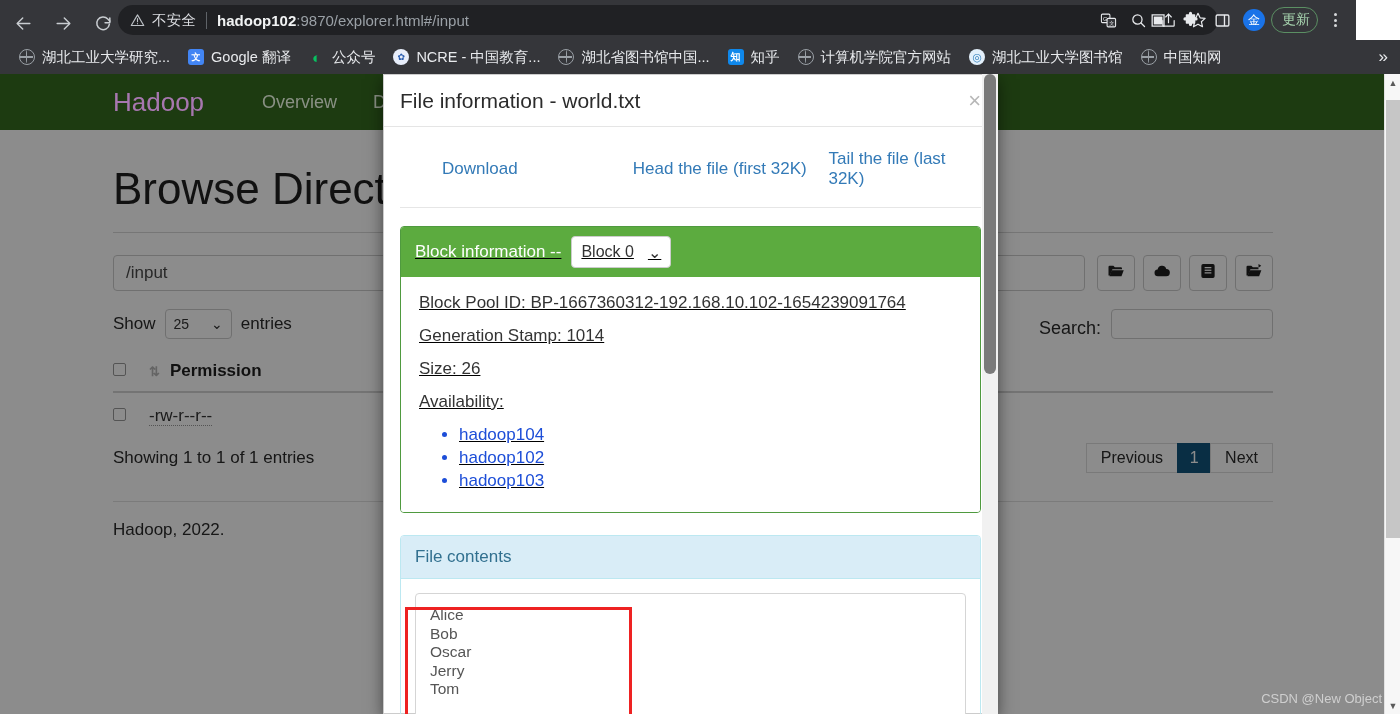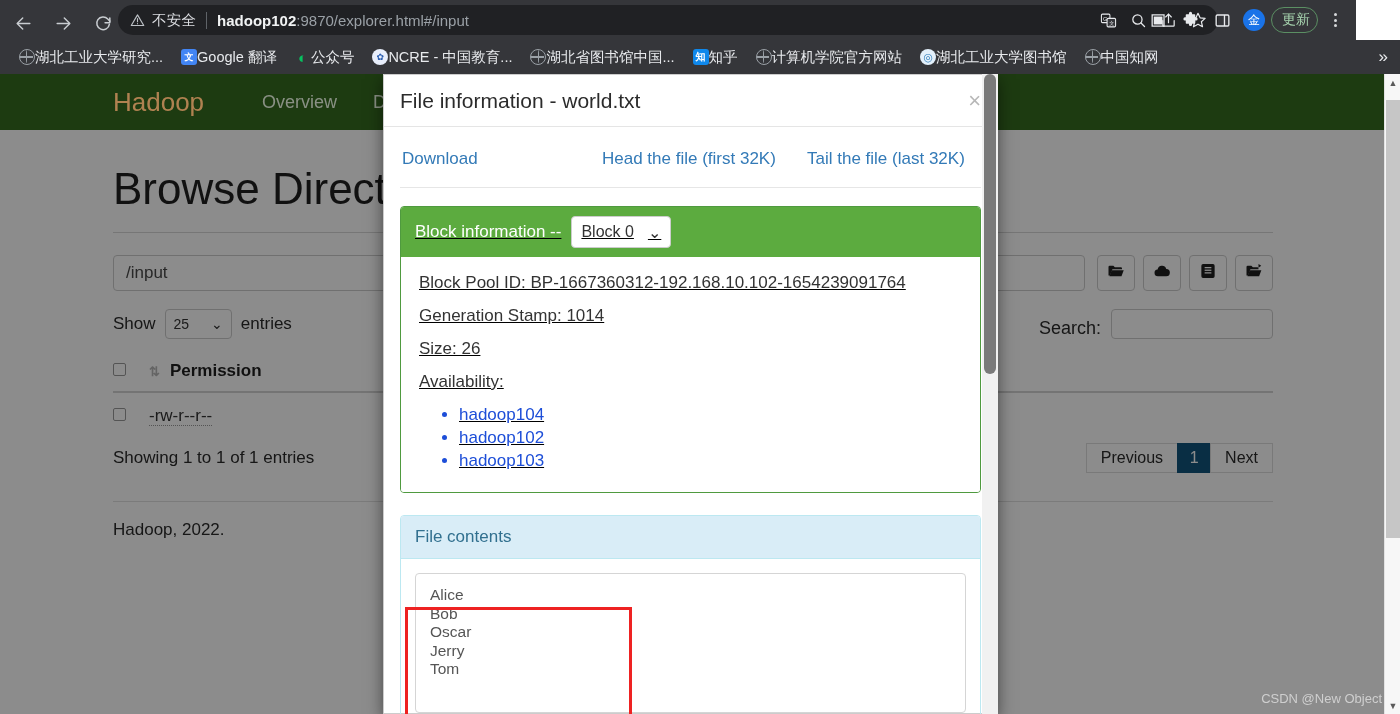--- a/index.html
+++ b/index.html
@@ -55,21 +55,21 @@
   .kebab { display:flex; flex-direction:column; gap:2.5px; align-items:center; padding: 0 3px;}
   .kebab i { width:3px; height:3px; border-radius:50%; background:#d6d8da; display:block;}
 
   
   #bookmarks-bar {
     position:absolute; left:0; top:40px; width:1400px; height:34px;
     background:#35363a; display:flex; align-items:center; padding-left: 10px;
     gap: 0px;
   }
   .bm {
-    display:flex; align-items:center; 
+    display:flex; align-items:center; gap:7px;
     padding: 0 9px; height: 28px;
     color:#e8eaed; font-size: 14.5px; white-space:nowrap;
   }
   .bm-fav { width:16px; height:16px; border-radius:3px; flex:0 0 16px;
             display:flex; align-items:center; justify-content:center;
             font-size:10px; color:#fff; }
   .fav-globe { border:1.6px solid #9aa0a6; border-radius:50%; background:transparent; position:relative;}
   .fav-globe:before { content:""; position:absolute; left:0; top:6.2px; width:12.6px; height:1.4px; background:#9aa0a6;}
   .fav-globe:after { content:""; position:absolute; left:6.1px; top:0; width:1.4px; height:12.6px; background:#9aa0a6; border-radius:50%;}
   .fav-gt { background:#4285f4; font-size:9px; font-weight:700; }
@@ -84,21 +84,21 @@
     position:absolute; left:0; top:74px; width:1400px; height:640px;
     background:#ffffff; overflow:hidden;
   }
   
   #hadoop-page { position:absolute; left:0; top:0; width:1386px; height:640px; background:#fff; }
   #hadoop-nav {
     position:absolute; left:0; top:0; width:1386px; height:56px;
     background:#2a5519;
     display:flex; align-items:center;
   }
-  .nav-brand { color:#fdba74; font-size:26px; padding-left:113px; padding-right: 40px; }
+  .nav-brand { color:#f0abfc; font-size:26px; padding-left:113px; padding-right: 40px; }
   .nav-link { color:#c4cfbd; font-size:18px; padding: 0 18px; }
 
   .page-body { position:absolute; left:0; top:56px; width:1386px; }
   .page-title {
     padding: 34px 0 0 113px;
     font-size: 44px; font-weight: 400; color:#1f1f1f;
   }
   .title-rule { margin: 18px 113px 0 113px; border-top:1px solid #d8d8d8; }
 
   .path-row { margin: 22px 113px 0 113px; display:flex; align-items:center; }
@@ -163,21 +163,21 @@
     background:#ffffff; border:1px solid rgba(0,0,0,.2);
     box-shadow: 0 5px 15px rgba(0,0,0,.5);
   }
   .modal-header {
     height:52px; border-bottom:1px solid #e5e5e5;
     display:flex; align-items:center; padding: 0 16px;
   }
   .modal-title { font-size:21px; color:#2b2b2b; font-weight:400; }
   .modal-close { margin-left:auto; font-size:22px; color:#b7b7b7; line-height:1; }
   .modal-body { padding: 16px; }
-  .link-row { display:flex; align-items:center; padding: 6px 2px 18px 2px; }
+  .link-row { display:flex; align-items:center; padding: 6px 2px 18px 2px; margin-left: 40px; }
   .mlink { color:#337ab7; font-size:17px; }
   .mlink.l1 { width: 200px; }
   .mlink.l2 { width: 205px; }
   .link-rule { border-top:1px solid #e6e6e6; }
 
   .panel { border:1px solid #4f9a3f; border-radius:4px; margin-top:18px;text-decoration:underline; }
   .panel-head {
     background:#5cab3f; padding: 9px 14px;
     display:flex; align-items:center; gap:10px; border-radius:3px 3px 0 0;
   }

